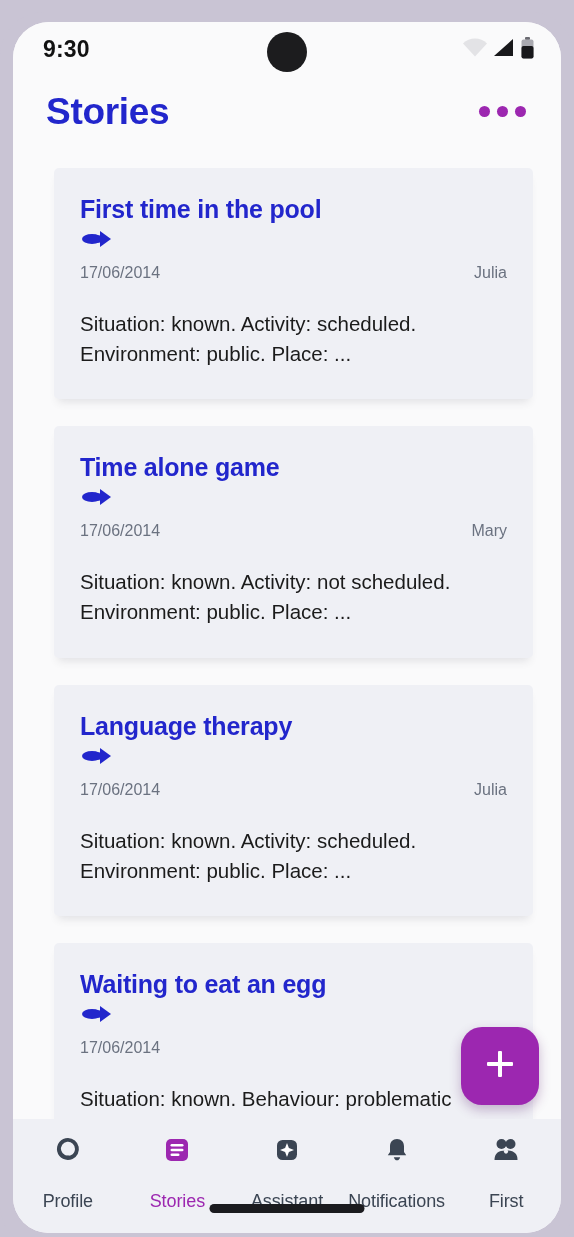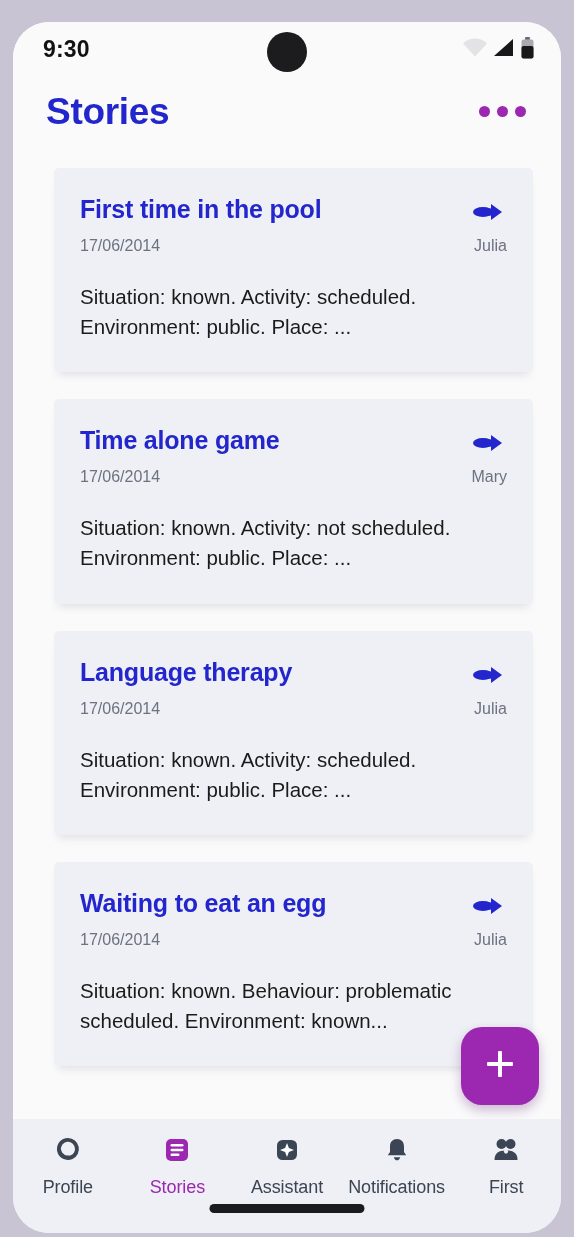--- a/index.html
+++ b/index.html
@@ -93,20 +93,21 @@
     margin: 0 28px 27px 41px;
     background: #eff0f5;
     border-radius: 5px;
     padding: 28px 26px 30px 26px;
     box-shadow: 0 7px 9px -4px rgba(60,60,80,0.13);
   }
   .card-head {
     display: flex;
     align-items: flex-start;
     justify-content: space-between;
+    flex-direction: column;
   }
   .card-title {
     font-size: 25px;
     font-weight: bold;
     color: #2226cc;
     line-height: 1.08;
     letter-spacing: -0.2px;
   }
   .card-arrow {
     flex: 0 0 auto;
@@ -152,21 +153,21 @@
     background: #eff0f5;
     display: flex;
     align-items: flex-start;
     padding-top: 16px;
   }
   .nav-item {
     flex: 1 1 0;
     display: flex;
     flex-direction: column;
     align-items: center;
-    gap: 12px;
+    gap: 26px;
     cursor: pointer;
   }
   .nav-icon { height: 30px; display: flex; align-items: center; }
   .nav-label {
     font-size: 18px;
     color: #3b4553;
     letter-spacing: -0.1px;
   }
   .nav-item.active .nav-label { color: #9c27b0; }
 

